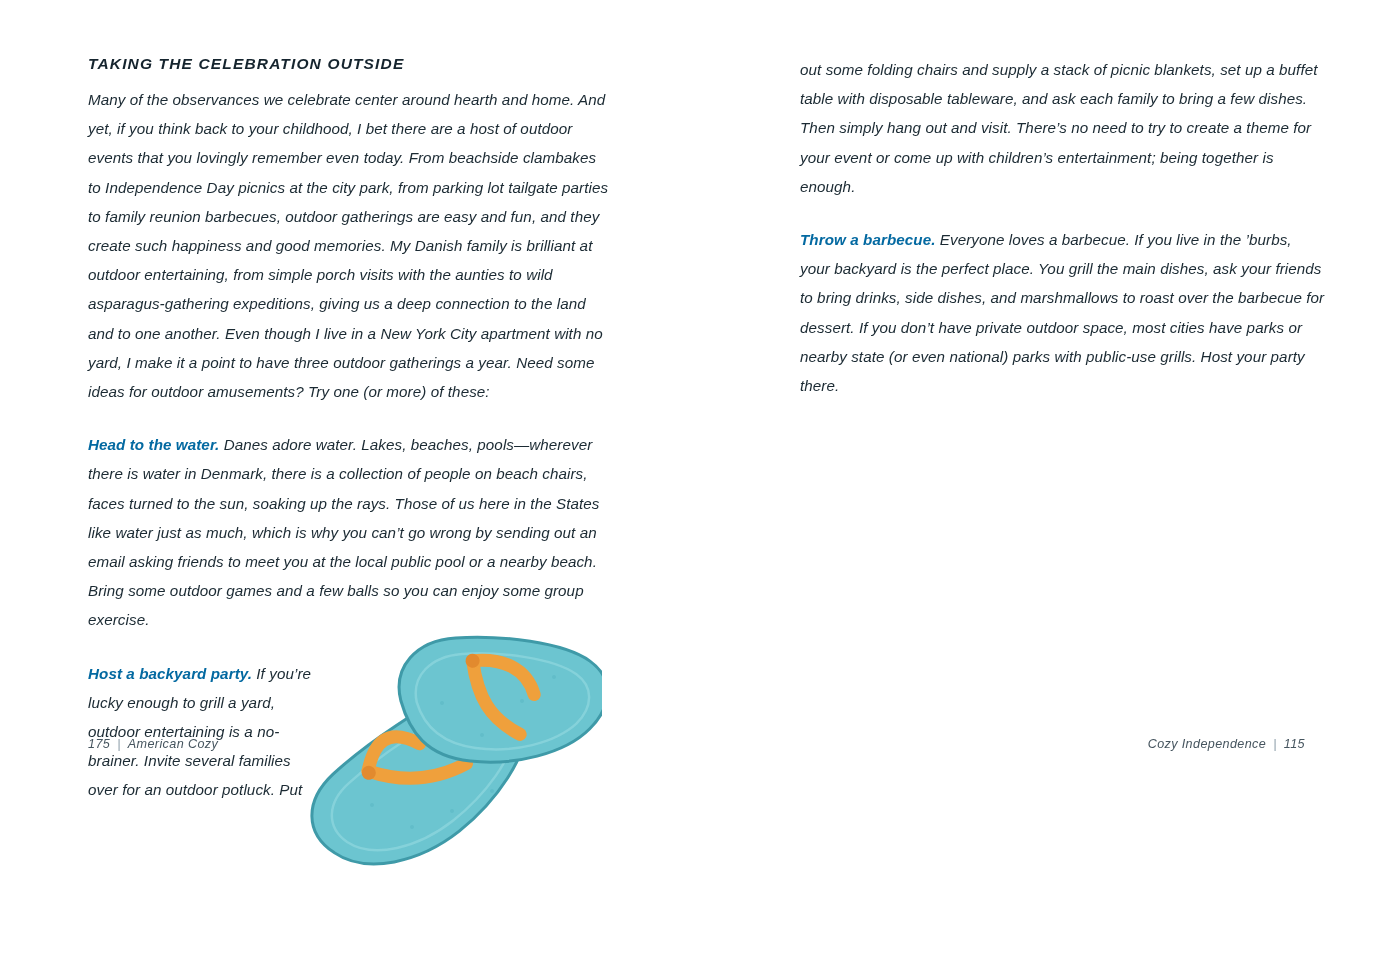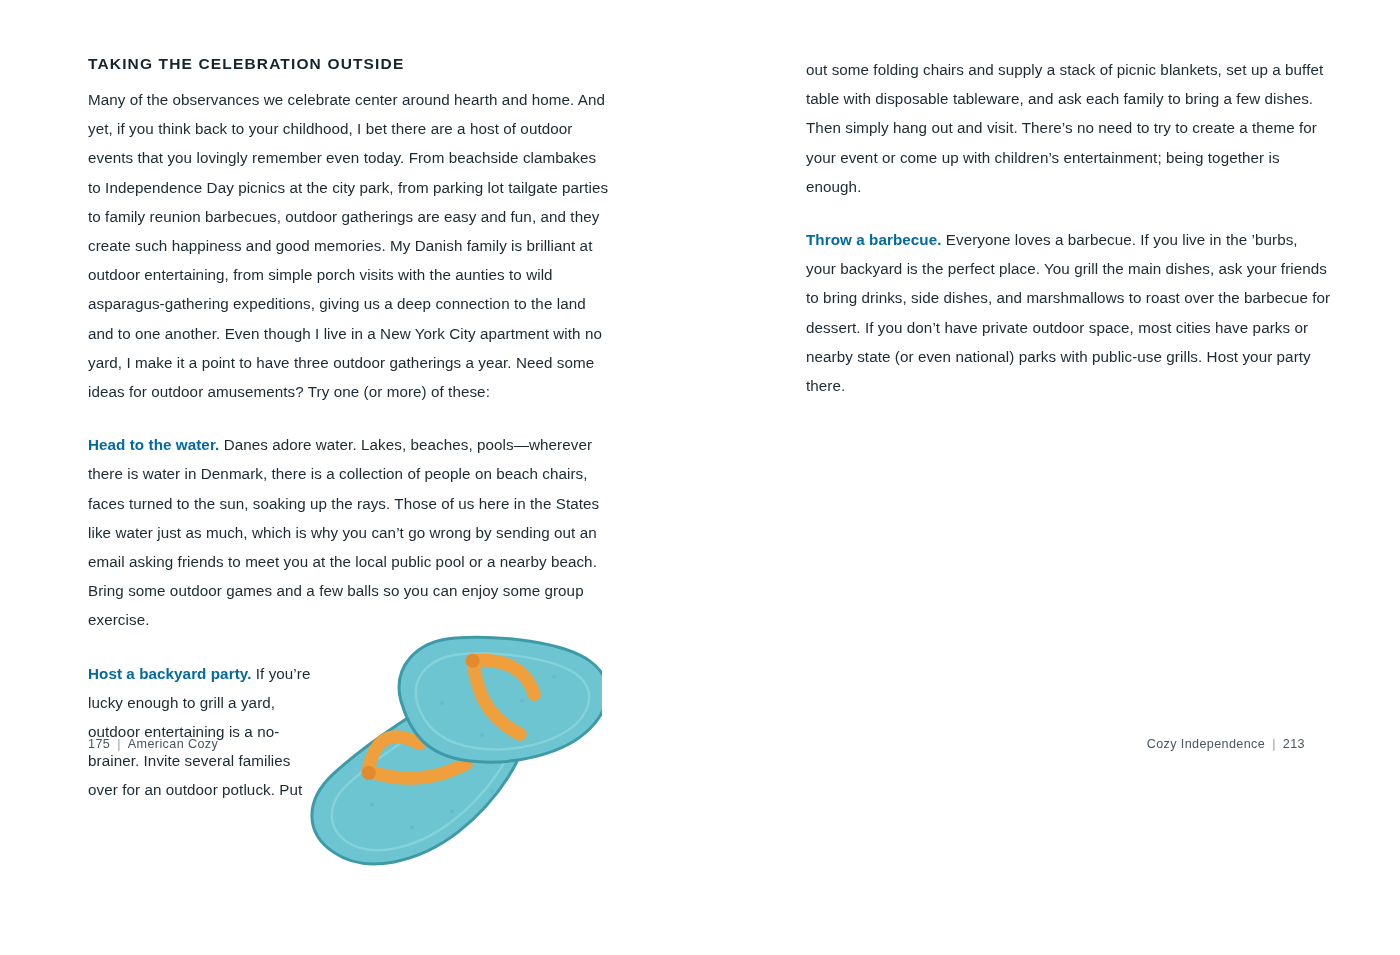--- a/index.html
+++ b/index.html
@@ -20,29 +20,30 @@
   .spread {
     position: absolute;
     inset: 0;
     display: flex;
   }
 
   .page {
     position: relative;
     width: 700px;
     height: 797px;
+    font-style: italic;
   }
 
   .col {
     position: absolute;
     top: 55px;
     width: 525px;
   }
   .page-left .col { left: 88px; }
-  .page-right .col { left: 106px; }
+  .page-right .col { left: 100px; }
 
   h2.section-title {
     font-size: 15.5px;
     font-weight: bold;
     letter-spacing: 1.15px;
     margin: 0 0 12px 0;
     color: #15242e;
     text-transform: uppercase;
   }
 
@@ -152,17 +153,17 @@
   <div class="page page-right">
     <div class="col">
 
       <p class="body">out some folding chairs and supply a stack of picnic blankets, set up a buffet table with disposable tableware, and ask each family to bring a few dishes. Then simply hang out and visit. There’s no need to try to create a theme for your event or come up with children’s entertainment; being together is enough.</p>
 
       <p class="body"><span class="lead">Throw a barbecue.</span><span> Everyone loves a barbecue. If you live in the ’burbs, your backyard is the perfect place. You grill the main dishes, ask your friends to bring drinks, side dishes, and marshmallows to roast over the barbecue for dessert. If you don’t have private outdoor space, most cities have parks or nearby state (or even national) parks with public-use grills. Host your party there.</span></p>
 
     </div>
 
     <div class="folio">
-      <span>Cozy Independence</span><span class="bar">|</span><span>213</span>
+      <span>Cozy Independence</span><span class="bar">|</span><span>115</span>
     </div>
   </div>
 
 </div>
 
 </body></html>

